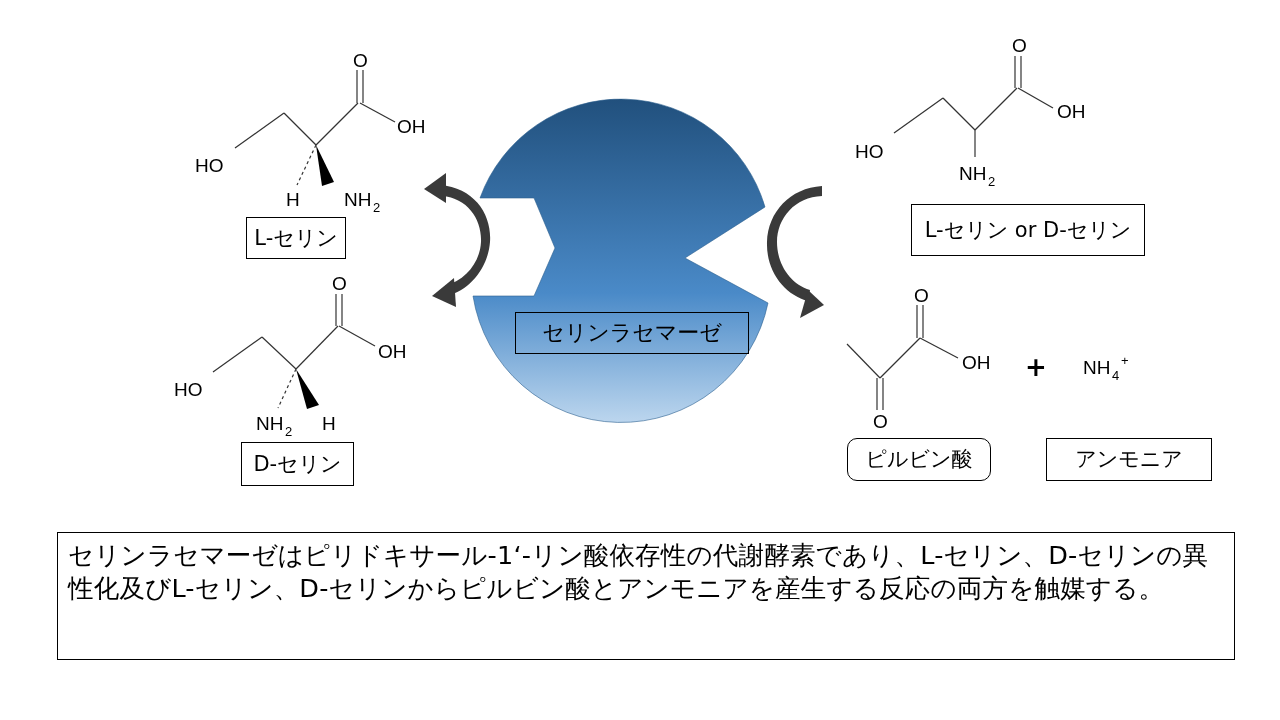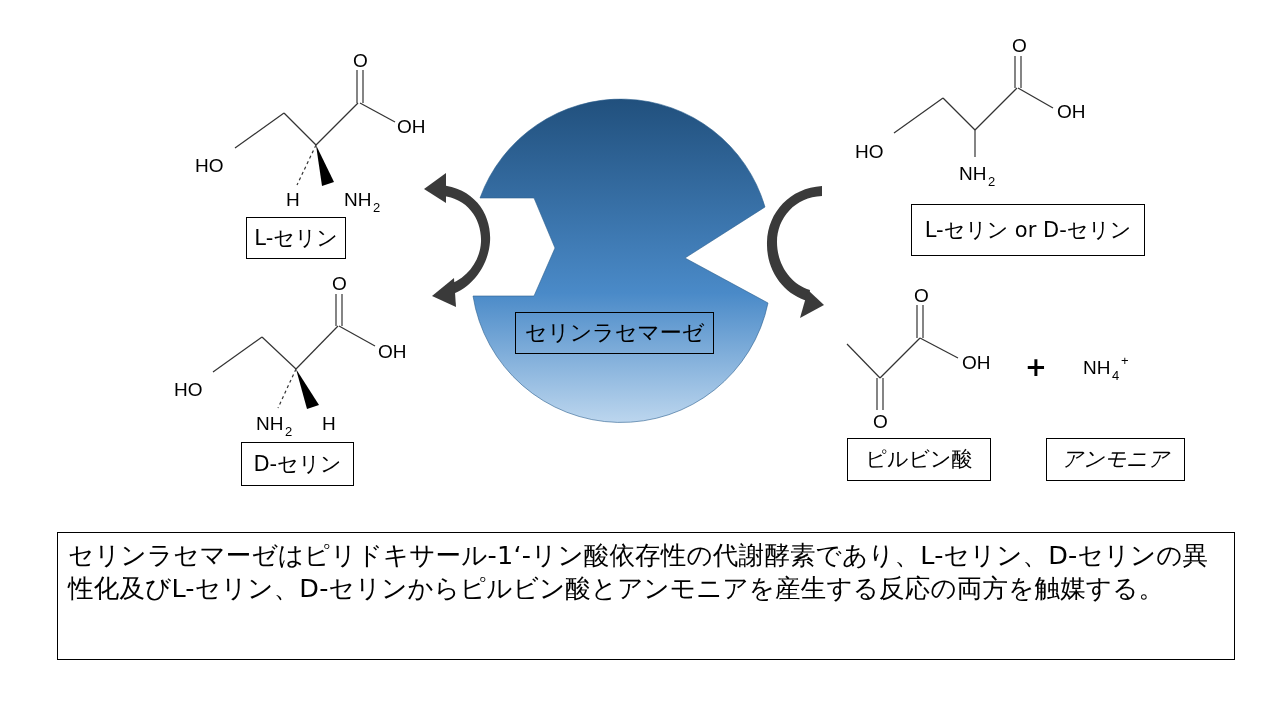--- a/index.html
+++ b/index.html
@@ -4,21 +4,21 @@
 <style>
   html, body { margin: 0; padding: 0; background: #ffffff; }
   body { width: 1280px; height: 720px; position: relative; overflow: hidden;
          font-family: "DejaVu Sans", sans-serif; color: #000; }
   .chem { position: absolute; left: 0; top: 0; }
   .chem text { font-family: "Liberation Sans", "DejaVu Sans", sans-serif; font-size: 19px; fill: #000; }
   .chem .sub { font-size: 13px; }
   .label-box { position: absolute; border: 1.3px solid #000; background: #fff;
                font-size: 21px; line-height: 1; padding: 8px 10px; white-space: nowrap;
                box-sizing: border-box; display: flex; align-items: center; justify-content: center; }
-  .enzyme-label { position: absolute; left: 515px; top: 312px; width: 199px; height: 42px;
+  .enzyme-label { position: absolute; left: 515px; top: 312px; width: 234px; height: 42px;
                   border: 1.3px solid #000; box-sizing: border-box; font-size: 22px;
                   display: flex; align-items: center; justify-content: center; background: transparent; }
   .desc { position: absolute; left: 57px; top: 532px; width: 1178px; height: 128px;
           border: 1.3px solid #000; box-sizing: border-box; padding: 6px 10px;
           font-size: 25.5px; line-height: 33px; letter-spacing: 0.2px; }
   .plus { position: absolute; font-size: 26px; font-weight: bold; left: 1025px; top: 352px; }
 </style>
 </head>
 <body>
 
@@ -120,18 +120,18 @@
     <text x="1112" y="380" class="sub">4</text>
     <text x="1121" y="365" class="sub">+</text>
   </g>
 </svg>
 
 <div class="plus">+</div>
 
 <div class="label-box" style="left:246px;top:217px;width:100px;height:42px;">L-セリン</div>
 <div class="label-box" style="left:241px;top:442px;width:113px;height:44px;">D-セリン</div>
 <div class="label-box" style="left:911px;top:204px;width:234px;height:52px;">L-セリン or D-セリン</div>
-<div class="label-box" style="left:847px;top:438px;width:144px;height:43px;">ピルビン酸</div>
-<div class="label-box" style="left:1046px;top:438px;width:139px;height:43px;font-style:italic;">アンモニア</div>
+<div class="label-box" style="left:847px;top:438px;width:144px;height:43px;border-radius:10px;">ピルビン酸</div>
+<div class="label-box" style="left:1046px;top:438px;width:166px;height:43px;">アンモニア</div>
 
 <div class="enzyme-label">セリンラセマーゼ</div>
 
 <div class="desc">セリンラセマーゼはピリドキサール-1‘-リン酸依存性の代謝酵素であり、L-セリン、D-セリンの異性化及びL-セリン、D-セリンからピルビン酸とアンモニアを産生する反応の両方を触媒する。</div>
 
 </body></html>

